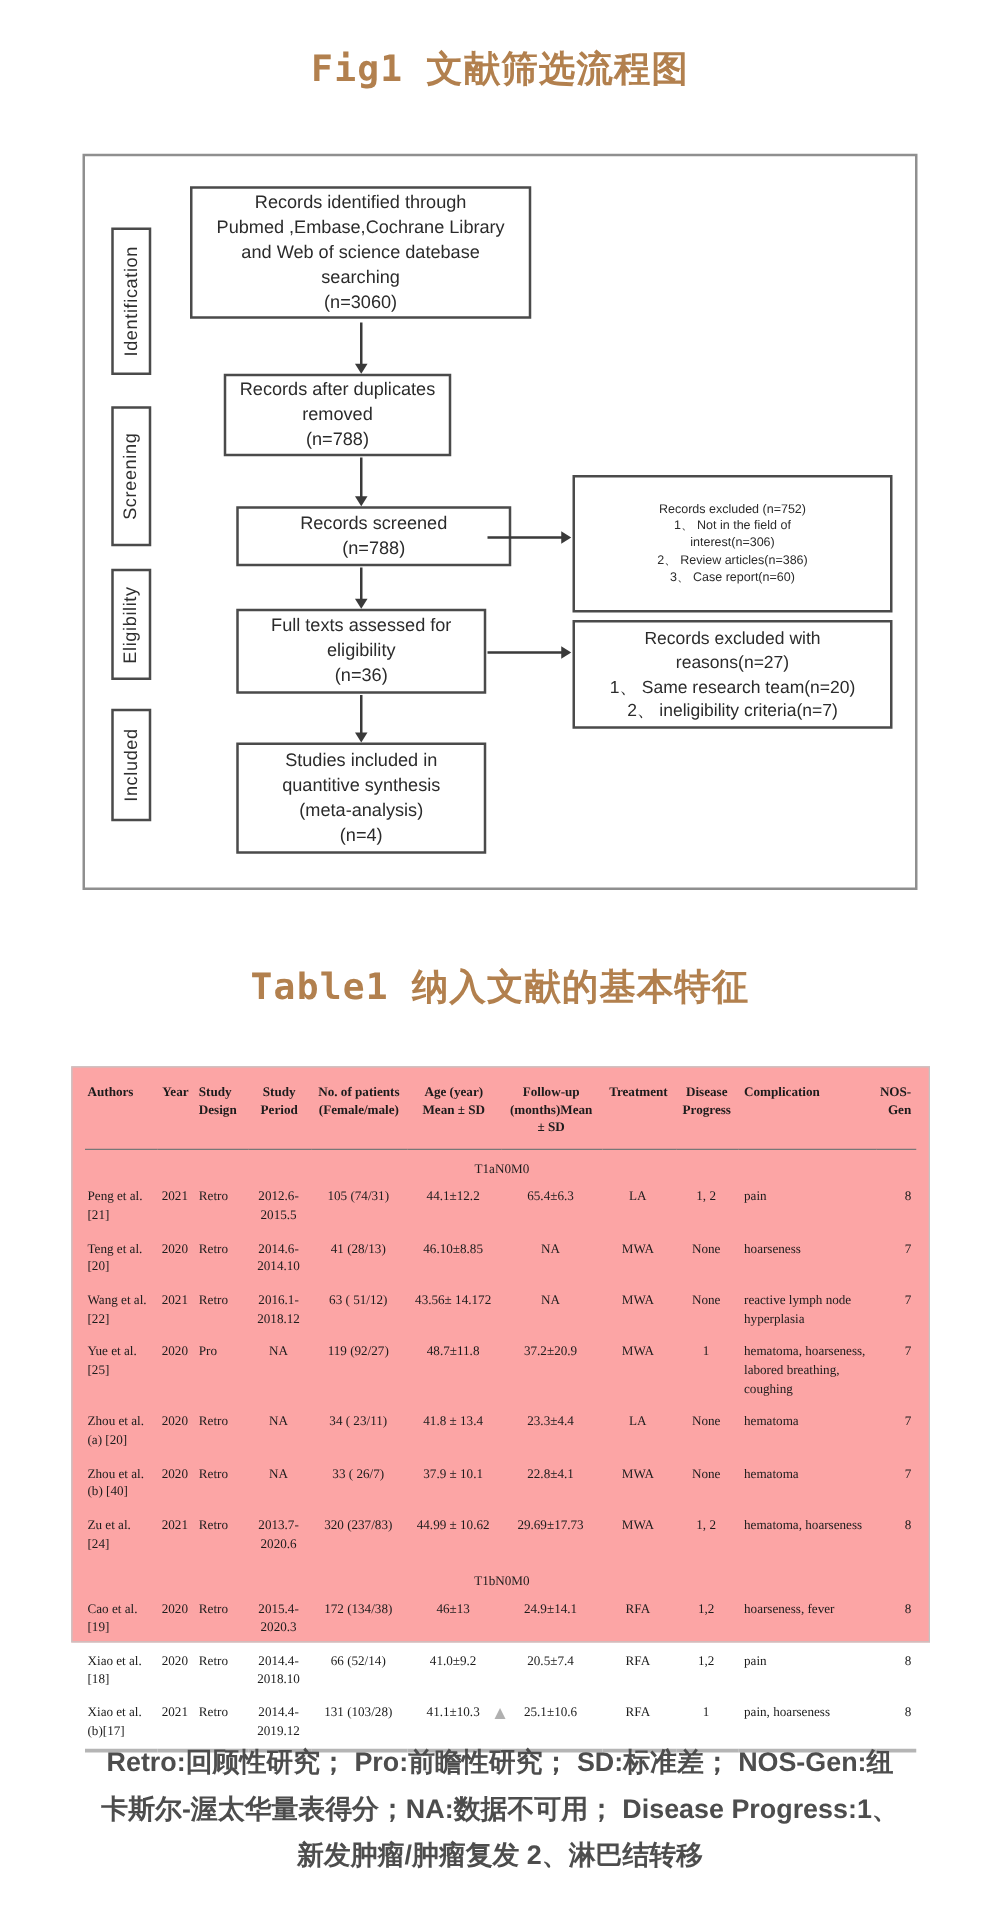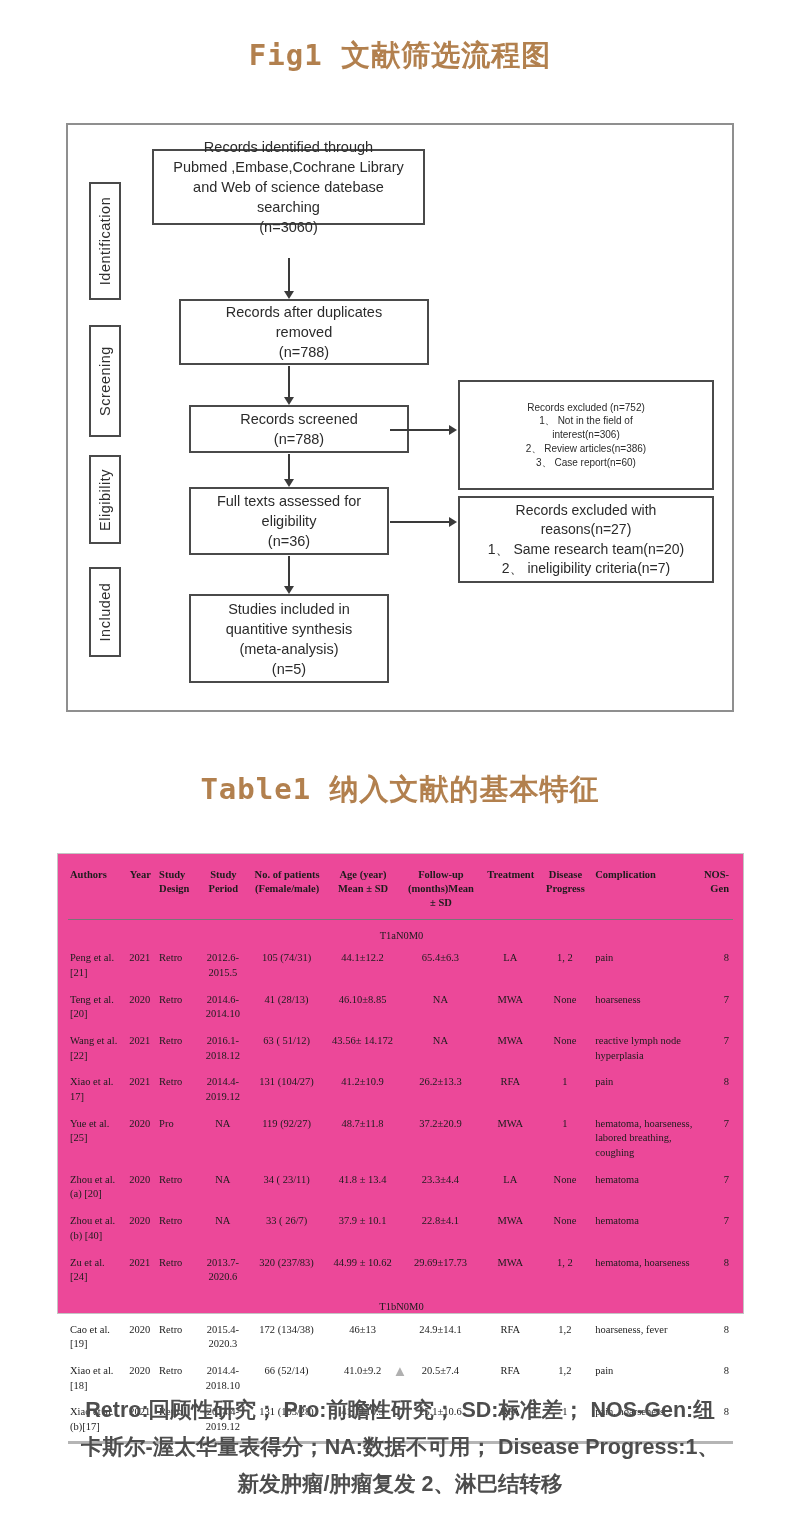--- a/index.html
+++ b/index.html
@@ -37,22 +37,22 @@
   }
   .stage span {
     transform:rotate(-90deg); white-space:nowrap;
     font-size:14.5px; color:#2f2f2f; letter-spacing:.5px;
   }
   #stage-identification { top:57px;  height:118px; }
   #stage-screening      { top:200px; height:112px; }
   #stage-eligibility    { top:330px; height:89px;  }
   #stage-included       { top:442px; height:90px;  }
 
-  #box-identified { left:84px;  top:24px;  width:273px; height:76px; }
-  #box-dedup      { left:111px; top:174px; width:250px; height:66px;  }
+  #box-identified { left:84px;  top:24px;  width:273px; height:106px; }
+  #box-dedup      { left:111px; top:174px; width:182px; height:66px;  }
   #box-screened   { left:121px; top:280px; width:220px; height:48px;  }
   #box-fulltext   { left:121px; top:362px; width:200px; height:68px;  }
   #box-included   { left:121px; top:469px; width:200px; height:89px;  }
   #box-excluded1  { left:390px; top:255px; width:256px; height:110px; font-size:10px; }
   #box-excluded2  { left:390px; top:371px; width:256px; height:87px;  font-size:14px; }
 
   .arr-v { position:absolute; width:0; border-left:2px solid #3a3a3a; }
   .arr-v::after {
     content:""; position:absolute; left:-6px; bottom:-7px;
     border:5px solid transparent; border-top:8px solid #3a3a3a; border-bottom:none;
@@ -65,21 +65,21 @@
   #arr-1 { left:220px; top:133px; height:34px; }
   #arr-2 { left:220px; top:241px; height:32px; }
   #arr-3 { left:220px; top:329px; height:26px; }
   #arr-4 { left:220px; top:431px; height:31px; }
   #arr-5 { top:304px; left:322px; width:60px; }
   #arr-6 { top:396px; left:322px; width:60px; }
 
   
   .table-card {
     position:absolute; left:57px; top:853px; width:687px; height:461px;
-    border:1px solid #c4c4c4; background:#ec4899; padding:12px 10px 0 10px;
+    border:1px solid #c4c4c4; background:#fca5a5; padding:12px 10px 0 10px;
   }
   table {
     width:100%; border-collapse:collapse; table-layout:fixed;
     font-family:"Liberation Serif", serif; font-size:10.5px; color:#1c1c1c;
     border-bottom:3px solid #b5b5b5;
   }
   thead th {
     font-weight:bold; vertical-align:top; white-space:pre-line;
     padding:2px 1px 8px 0; line-height:1.35; text-align:center;
   }
@@ -136,21 +136,21 @@
 removed
 (n=788)</div>
   <div class="fbox" id="box-screened">Records screened
 (n=788)</div>
   <div class="fbox" id="box-fulltext">Full texts assessed for
 eligibility
 (n=36)</div>
   <div class="fbox" id="box-included">Studies included in
 quantitive synthesis
 (meta-analysis)
-(n=5)</div>
+(n=4)</div>
   <div class="fbox" id="box-excluded1">Records excluded (n=752)
 1、 Not in the field of
 interest(n=306)
 2、 Review articles(n=386)
 3、 Case report(n=60)</div>
   <div class="fbox" id="box-excluded2">Records excluded with
 reasons(n=27)
 1、 Same research team(n=20)
 2、 ineligibility criteria(n=7)</div>
 
@@ -226,33 +226,20 @@
           <td class="col-3">2016.1-2018.12</td>
           <td class="col-4">63 ( 51/12)</td>
           <td class="col-5">43.56± 14.172</td>
           <td class="col-6">NA</td>
           <td class="col-7">MWA</td>
           <td class="col-8">None</td>
           <td class="col-9">reactive lymph node hyperplasia</td>
           <td class="col-10">7</td>
         </tr>
         <tr>
-          <td class="col-0">Xiao et al. 17]</td>
-          <td class="col-1">2021</td>
-          <td class="col-2">Retro</td>
-          <td class="col-3">2014.4-2019.12</td>
-          <td class="col-4">131 (104/27)</td>
-          <td class="col-5">41.2±10.9</td>
-          <td class="col-6">26.2±13.3</td>
-          <td class="col-7">RFA</td>
-          <td class="col-8">1</td>
-          <td class="col-9">pain</td>
-          <td class="col-10">8</td>
-        </tr>
-        <tr>
           <td class="col-0">Yue et al. [25]</td>
           <td class="col-1">2020</td>
           <td class="col-2">Pro</td>
           <td class="col-3">NA</td>
           <td class="col-4">119 (92/27)</td>
           <td class="col-5">48.7±11.8</td>
           <td class="col-6">37.2±20.9</td>
           <td class="col-7">MWA</td>
           <td class="col-8">1</td>
           <td class="col-9">hematoma, hoarseness, labored breathing, coughing</td>

